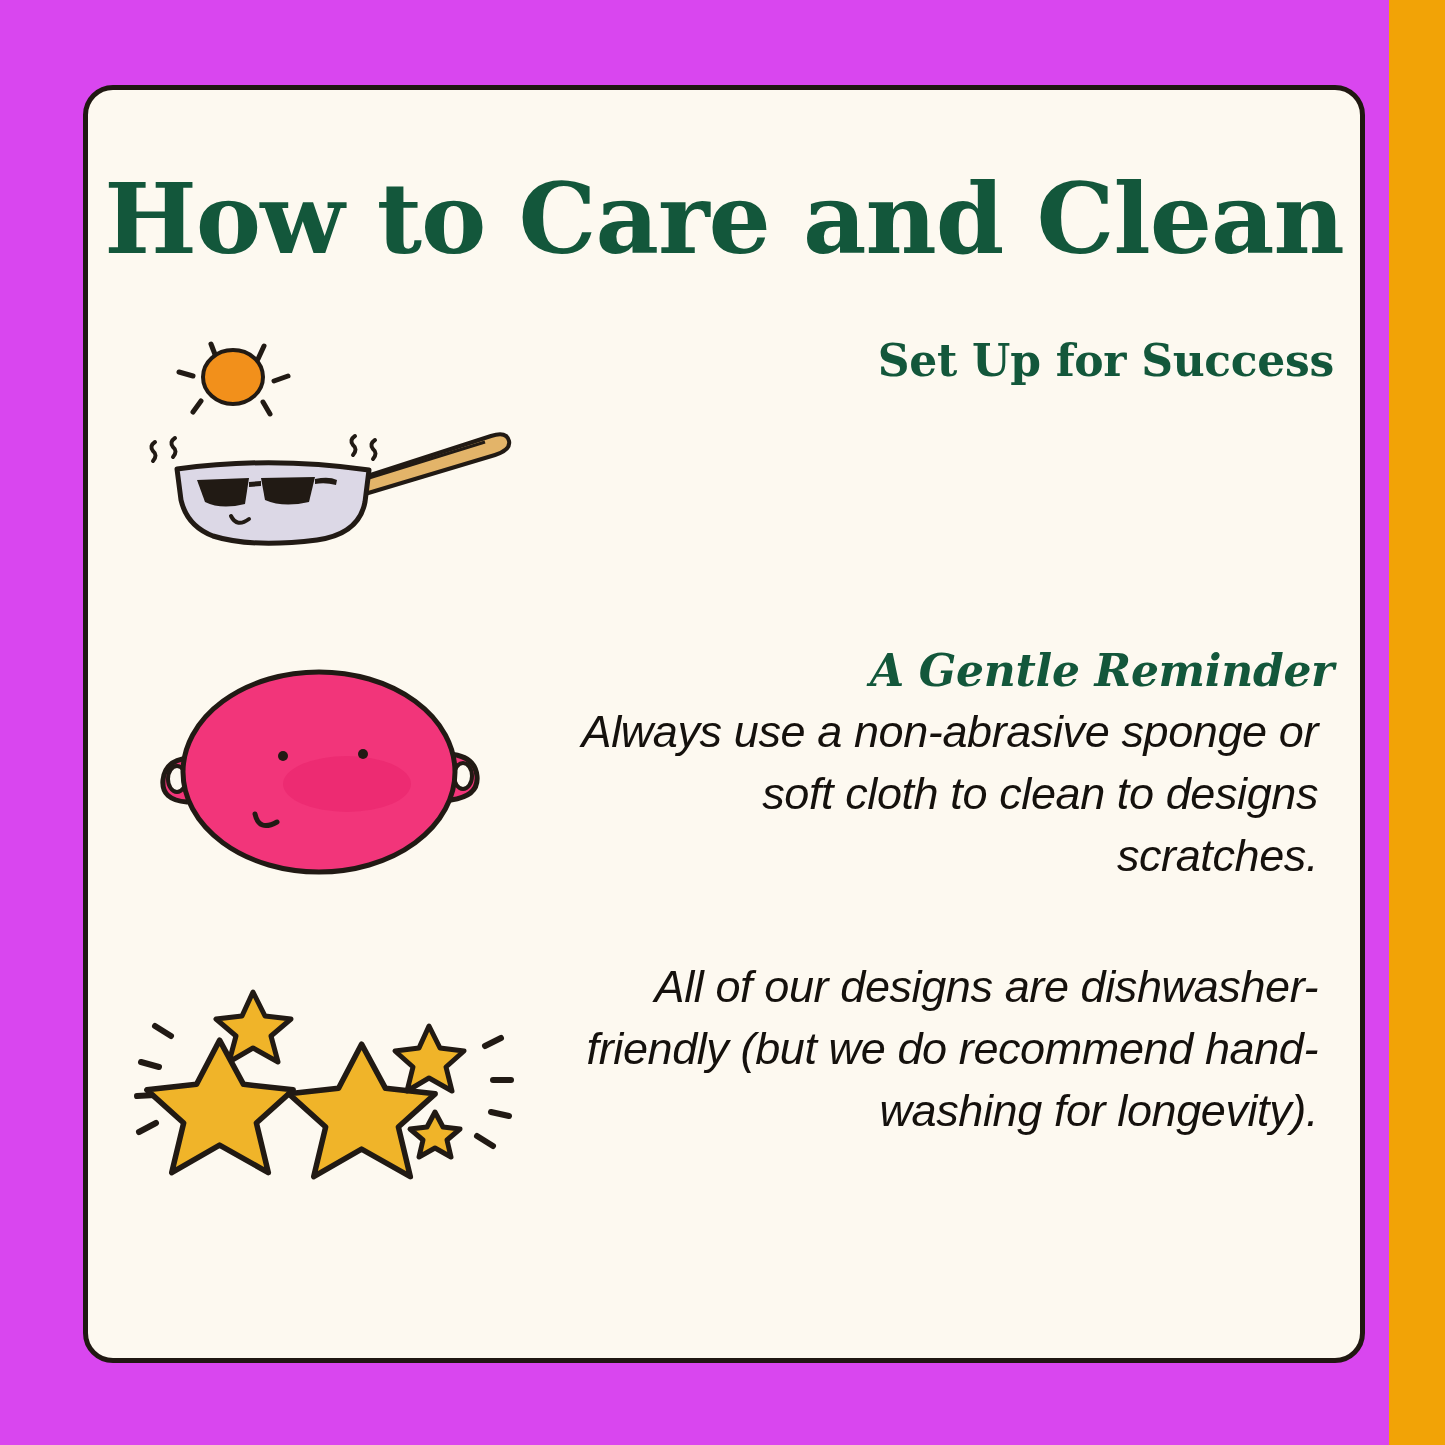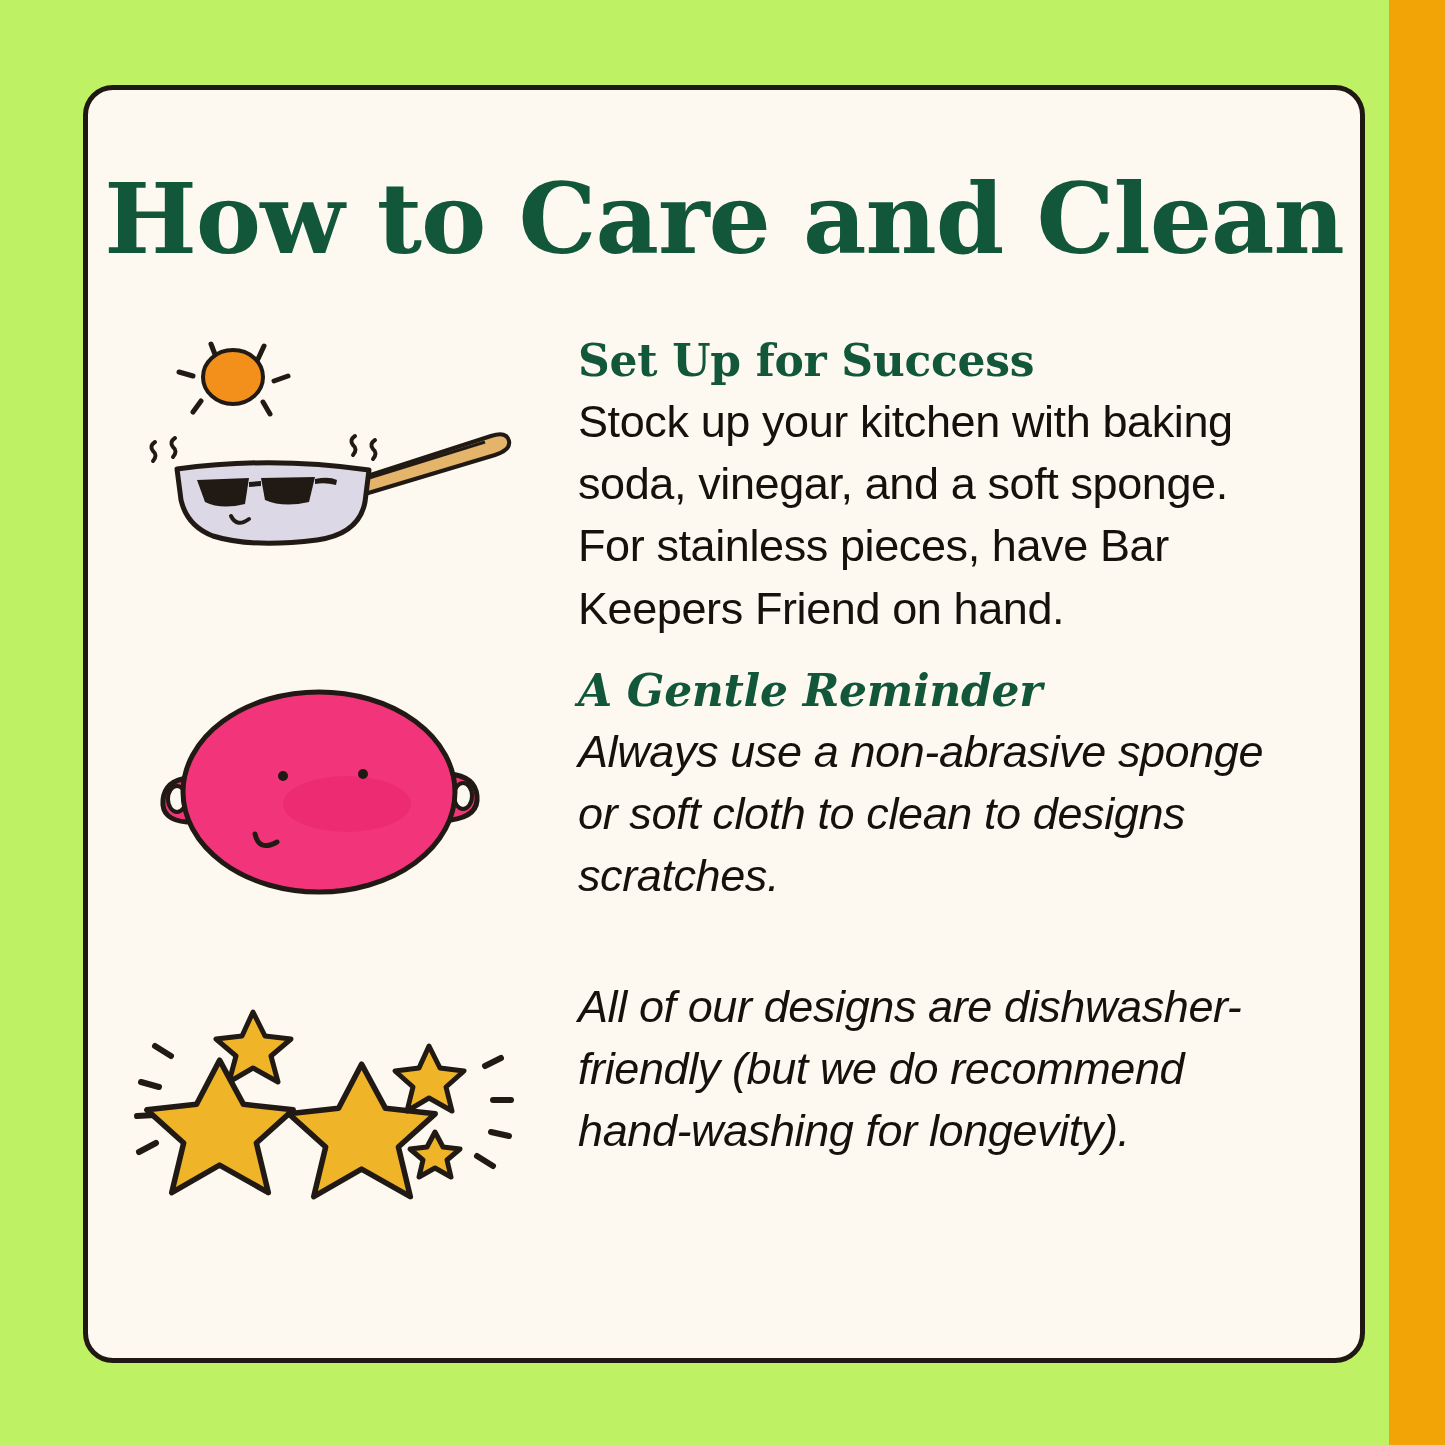--- a/index.html
+++ b/index.html
@@ -13,21 +13,21 @@
   body {
     background: #F2A306;
     font-family: "Liberation Sans", sans-serif;
     -webkit-font-smoothing: antialiased;
   }
 
   #page {
     position: relative;
     width: 1389px;
     height: 1445px;
-    background: #bef264;
+    background: #d946ef;
   }
 
   
   .card {
     position: absolute;
     left: 83px;
     top: 85px;
     width: 1282px;
     height: 1278px;
     background: #FDF9F0;
@@ -75,22 +75,23 @@
     display: flex;
     align-items: center;
     justify-content: center;
     padding-top: 10px;
   }
 
   .art svg { display: block; }
 
   .copy {
     flex: 1 1 auto;
-    padding-right: 60px;
+    padding-right: 26px;
     padding-top: 6px;
+    text-align: right;
   }
 
   .heading {
     font-family: "DejaVu Serif", "Liberation Serif", serif;
     font-weight: 700;
     font-size: 44px;
     line-height: 1.12;
     color: #13573B;
     letter-spacing: -0.3px;
     margin-bottom: 6px;
@@ -165,21 +166,20 @@
               <path d="M116 152 L128 151 L128 156 L116 157 Z"></path>
               <path d="M182 149 q14 -3 22 1 l-1 5 q-11 -3 -21 -1 Z"></path>
             </g>
 
             <path d="M98 186 q6 12 18 3" stroke="#211A14" stroke-width="4" fill="none" stroke-linecap="round"></path>
           </svg>
         </div>
 
         <div class="copy">
           <div class="heading">Set Up for Success</div>
-          <div class="body">Stock up your kitchen with baking soda, vinegar, and a soft sponge. For stainless pieces, have Bar Keepers Friend on hand.</div>
         </div>
       </div>
 
       <div class="section section-2">
 
         <div class="art">
           <svg width="400" height="250" viewBox="0 0 400 250">
 
             <path d="M56 112 q-24 2 -26 22 q-2 20 24 22" fill="#F2357A" stroke="#211A14" stroke-width="5" stroke-linecap="round"></path>
             <ellipse cx="44" cy="133" rx="9" ry="13" fill="#FDF9F0" stroke="#211A14" stroke-width="4"></ellipse>

